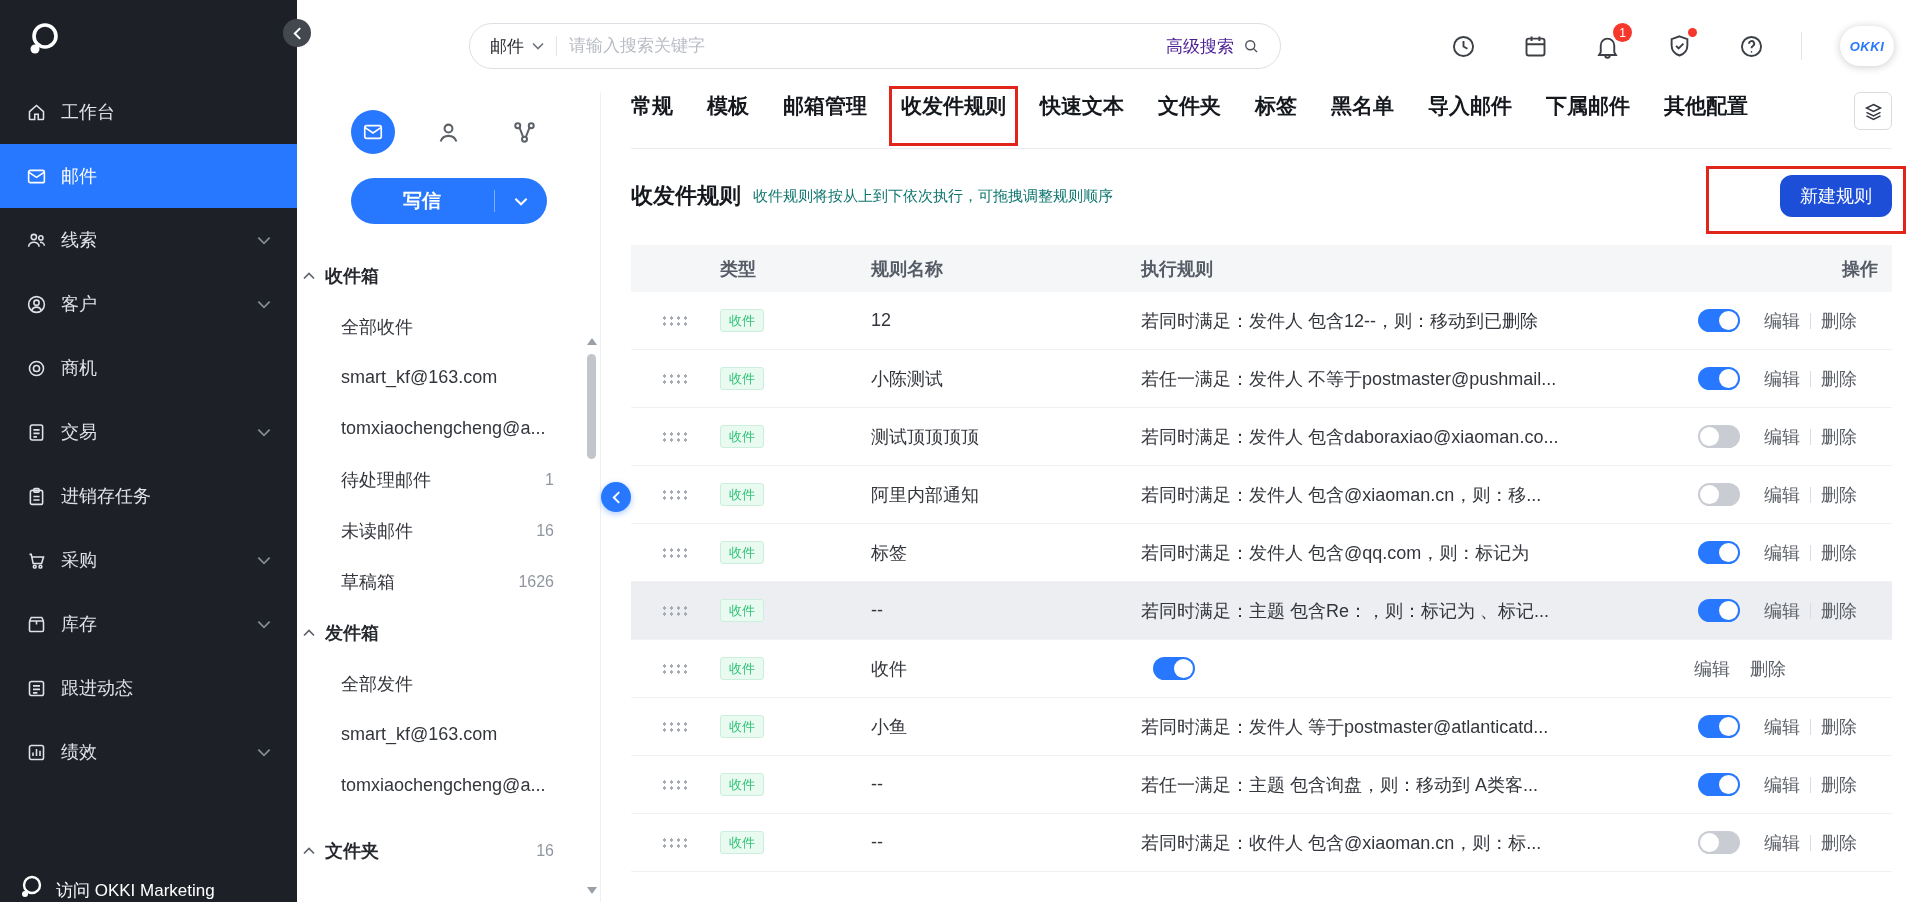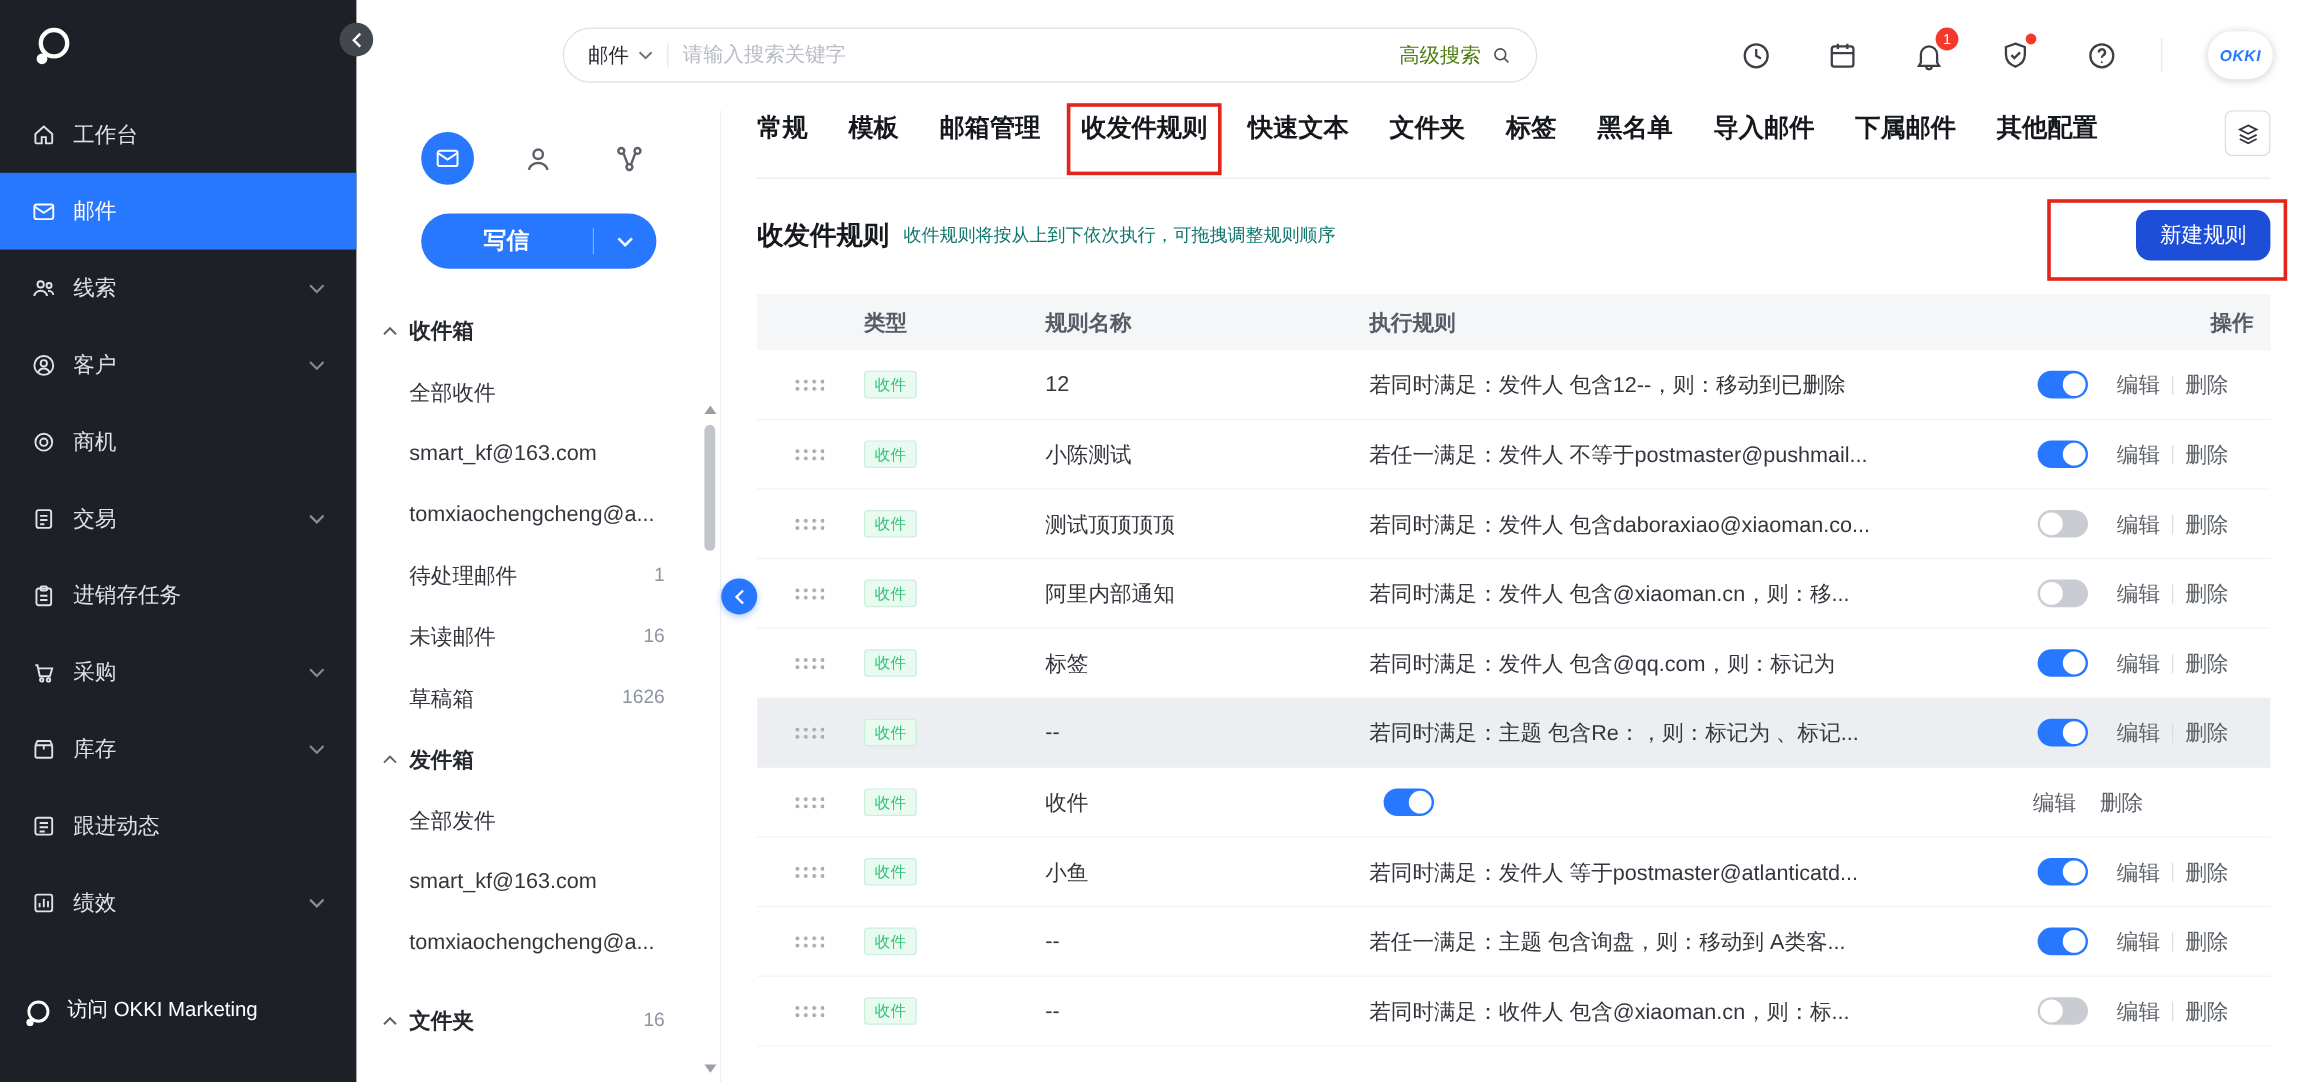--- a/index.html
+++ b/index.html
@@ -8,32 +8,32 @@
   .app{display:flex;width:100%;height:100%}
 
   
   .nav{width:297px;background:#1d2127;display:flex;flex-direction:column;position:relative;flex-shrink:0;z-index:5}
   .nav-logo{height:80px;display:flex;align-items:center;padding:0 22px}
   .nav-items{flex:1}
   .nav-item{height:64px;display:flex;align-items:center;padding:0 26px;font-size:18px;color:#dfe2e6;cursor:pointer;white-space:nowrap}
   .nav-item svg.mi{width:21px;height:21px;margin-right:14px;flex-shrink:0}
   .nav-item .chev{margin-left:auto;width:14px;height:9px;color:#868c96;flex-shrink:0}
   .nav-item.active{background:#2878ff;color:#fff}
-  .nav-footer{height:72px;display:flex;align-items:flex-start;padding:0 16px;font-size:17px;color:#fff;gap:10px;cursor:pointer}
+  .nav-footer{height:72px;display:flex;align-items:flex-end;padding:0 16px;font-size:17px;color:#fff;gap:10px;cursor:pointer}
 
   
   .right{flex:1;display:flex;flex-direction:column;min-width:0}
   .hdr{height:92px;display:flex;align-items:center;background:#fff;padding-right:26px;flex-shrink:0}
   .search{margin-left:172px;width:812px;height:46px;border:1px solid #dcdfe4;border-radius:23px;display:flex;align-items:center;padding:0 20px;gap:12px;background:#fff}
   .scope{display:flex;align-items:center;gap:8px;font-size:17px;color:#25282d;cursor:pointer;white-space:nowrap}
   .scope .chev{width:12px;height:8px;color:#6d737c}
   .vdiv{width:1px;height:20px;background:#e3e5e9}
   .search input{flex:1;border:none;outline:none;font-size:17px;color:#25282d;font-family:inherit;background:transparent}
   .search input::placeholder{color:#b8bcc4}
-  .adv{display:flex;align-items:center;gap:8px;font-size:17px;color:#4d7c0f;cursor:pointer;white-space:nowrap}
+  .adv{display:flex;align-items:center;gap:8px;font-size:17px;color:#4c1d95;cursor:pointer;white-space:nowrap}
   .adv svg{width:18px;height:18px;color:#4a4e55}
   .hicons{margin-left:auto;display:flex;align-items:center;gap:44px;color:#3c4046}
   .hbtn{position:relative;width:28px;height:28px;display:flex;align-items:center;justify-content:center;cursor:pointer}
   .hbtn svg{width:27px;height:27px}
   .nbadge{position:absolute;top:-9px;right:-11px;min-width:19px;height:19px;border-radius:10px;background:#f5372c;color:#fff;font-size:12px;display:flex;align-items:center;justify-content:center;padding:0 4px}
   .rdot{position:absolute;top:-4px;right:-4px;width:9px;height:9px;border-radius:50%;background:#f5372c}
   .hdiv{width:1px;height:28px;background:#e3e5e9;margin-left:-8px}
   .okki-badge{width:54px;height:40px;border-radius:20px;background:#fff;box-shadow:0 1px 8px rgba(0,0,0,.2);display:flex;align-items:center;justify-content:center;color:#2878ff;font-weight:bold;font-size:13px;font-style:italic;letter-spacing:.5px;cursor:pointer;margin-left:-6px}
 
   
@@ -49,21 +49,21 @@
   .mtab svg{width:27px;height:27px}
   .mtab.active{background:#2878ff;color:#fff}
   .mtab.active svg{width:22px;height:22px}
   .compose{margin:24px auto 0;width:196px;height:46px;border:none;border-radius:23px;background:#2878ff;color:#fff;font-size:19px;display:flex;align-items:center;cursor:pointer;font-family:inherit;padding:0}
   .compose .clabel{flex:1;text-align:center;font-weight:600}
   .compose .cdiv{width:1px;height:22px;background:rgba(255,255,255,.4)}
   .compose .cchev{width:52px;display:flex;align-items:center;justify-content:center;color:#fff}
   .compose .cchev svg{width:14px;height:9px}
   .folders{list-style:none;margin-top:26px;font-size:18px}
   .fitem{height:51px;display:flex;align-items:center;padding:0 46px 0 44px;color:#33363c;cursor:pointer}
-  .fitem.group{padding-left:22px;color:#25282d;font-weight:600}
+  .fitem.group{padding-left:6px;color:#25282d;font-weight:600}
   .fitem .caret{width:12px;height:8px;margin-right:10px;color:#5c6168;flex-shrink:0}
   .fitem .flabel{overflow:hidden;white-space:nowrap;text-overflow:ellipsis}
   .fitem .cnt{margin-left:auto;color:#9096a0;font-size:16px;font-weight:400;padding-left:8px}
   .fitem.gap{margin-top:14px}
 
   .msb{position:absolute;right:3px;top:246px;bottom:8px;width:11px}
   .msb .tri{position:absolute;left:1px;width:0;height:0;border-left:5px solid transparent;border-right:5px solid transparent;cursor:pointer}
   .msb .tri-up{top:0;border-bottom:7px solid #9aa0a8}
   .msb .tri-down{bottom:0;border-top:7px solid #9aa0a8}
   .msb .thumb{position:absolute;left:1px;top:16px;width:9px;height:105px;border-radius:5px;background:#c2c6cc;cursor:pointer}

